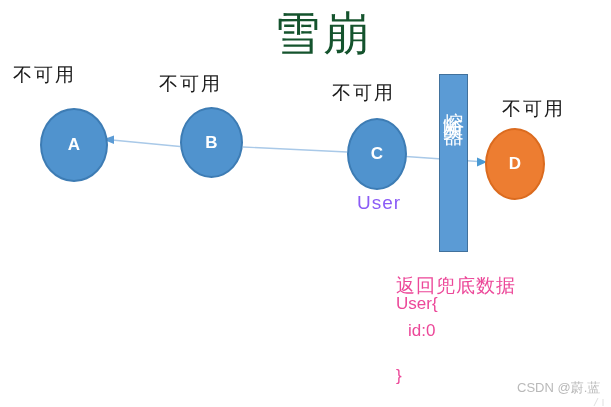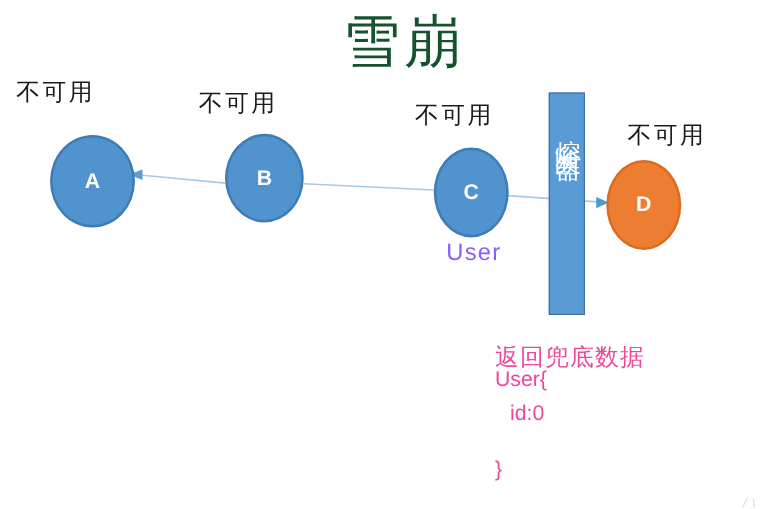--- a/index.html
+++ b/index.html
@@ -168,18 +168,19 @@
 
   <div class="breaker-bar">
     <div class="breaker-text">熔断器</div>
   </div>
 
   <div class="fallback-heading">返回兜底数据</div>
   <div class="code-line code-0">User{</div>
   <div class="code-line code-1">id:0</div>
   <div class="code-line code-3">}</div>
 
+  <div class="watermark">CSDN @蔚.蓝</div>
   <svg class="watermark-fragment" width="14" height="10" viewBox="0 0 14 10">
     <line x1="6" y1="1" x2="2" y2="9" stroke="#c6c6c6" stroke-width="1"></line>
     <line x1="11" y1="2" x2="11" y2="9" stroke="#c6c6c6" stroke-width="1"></line>
   </svg>
 
 </div>
 
 </body></html>

